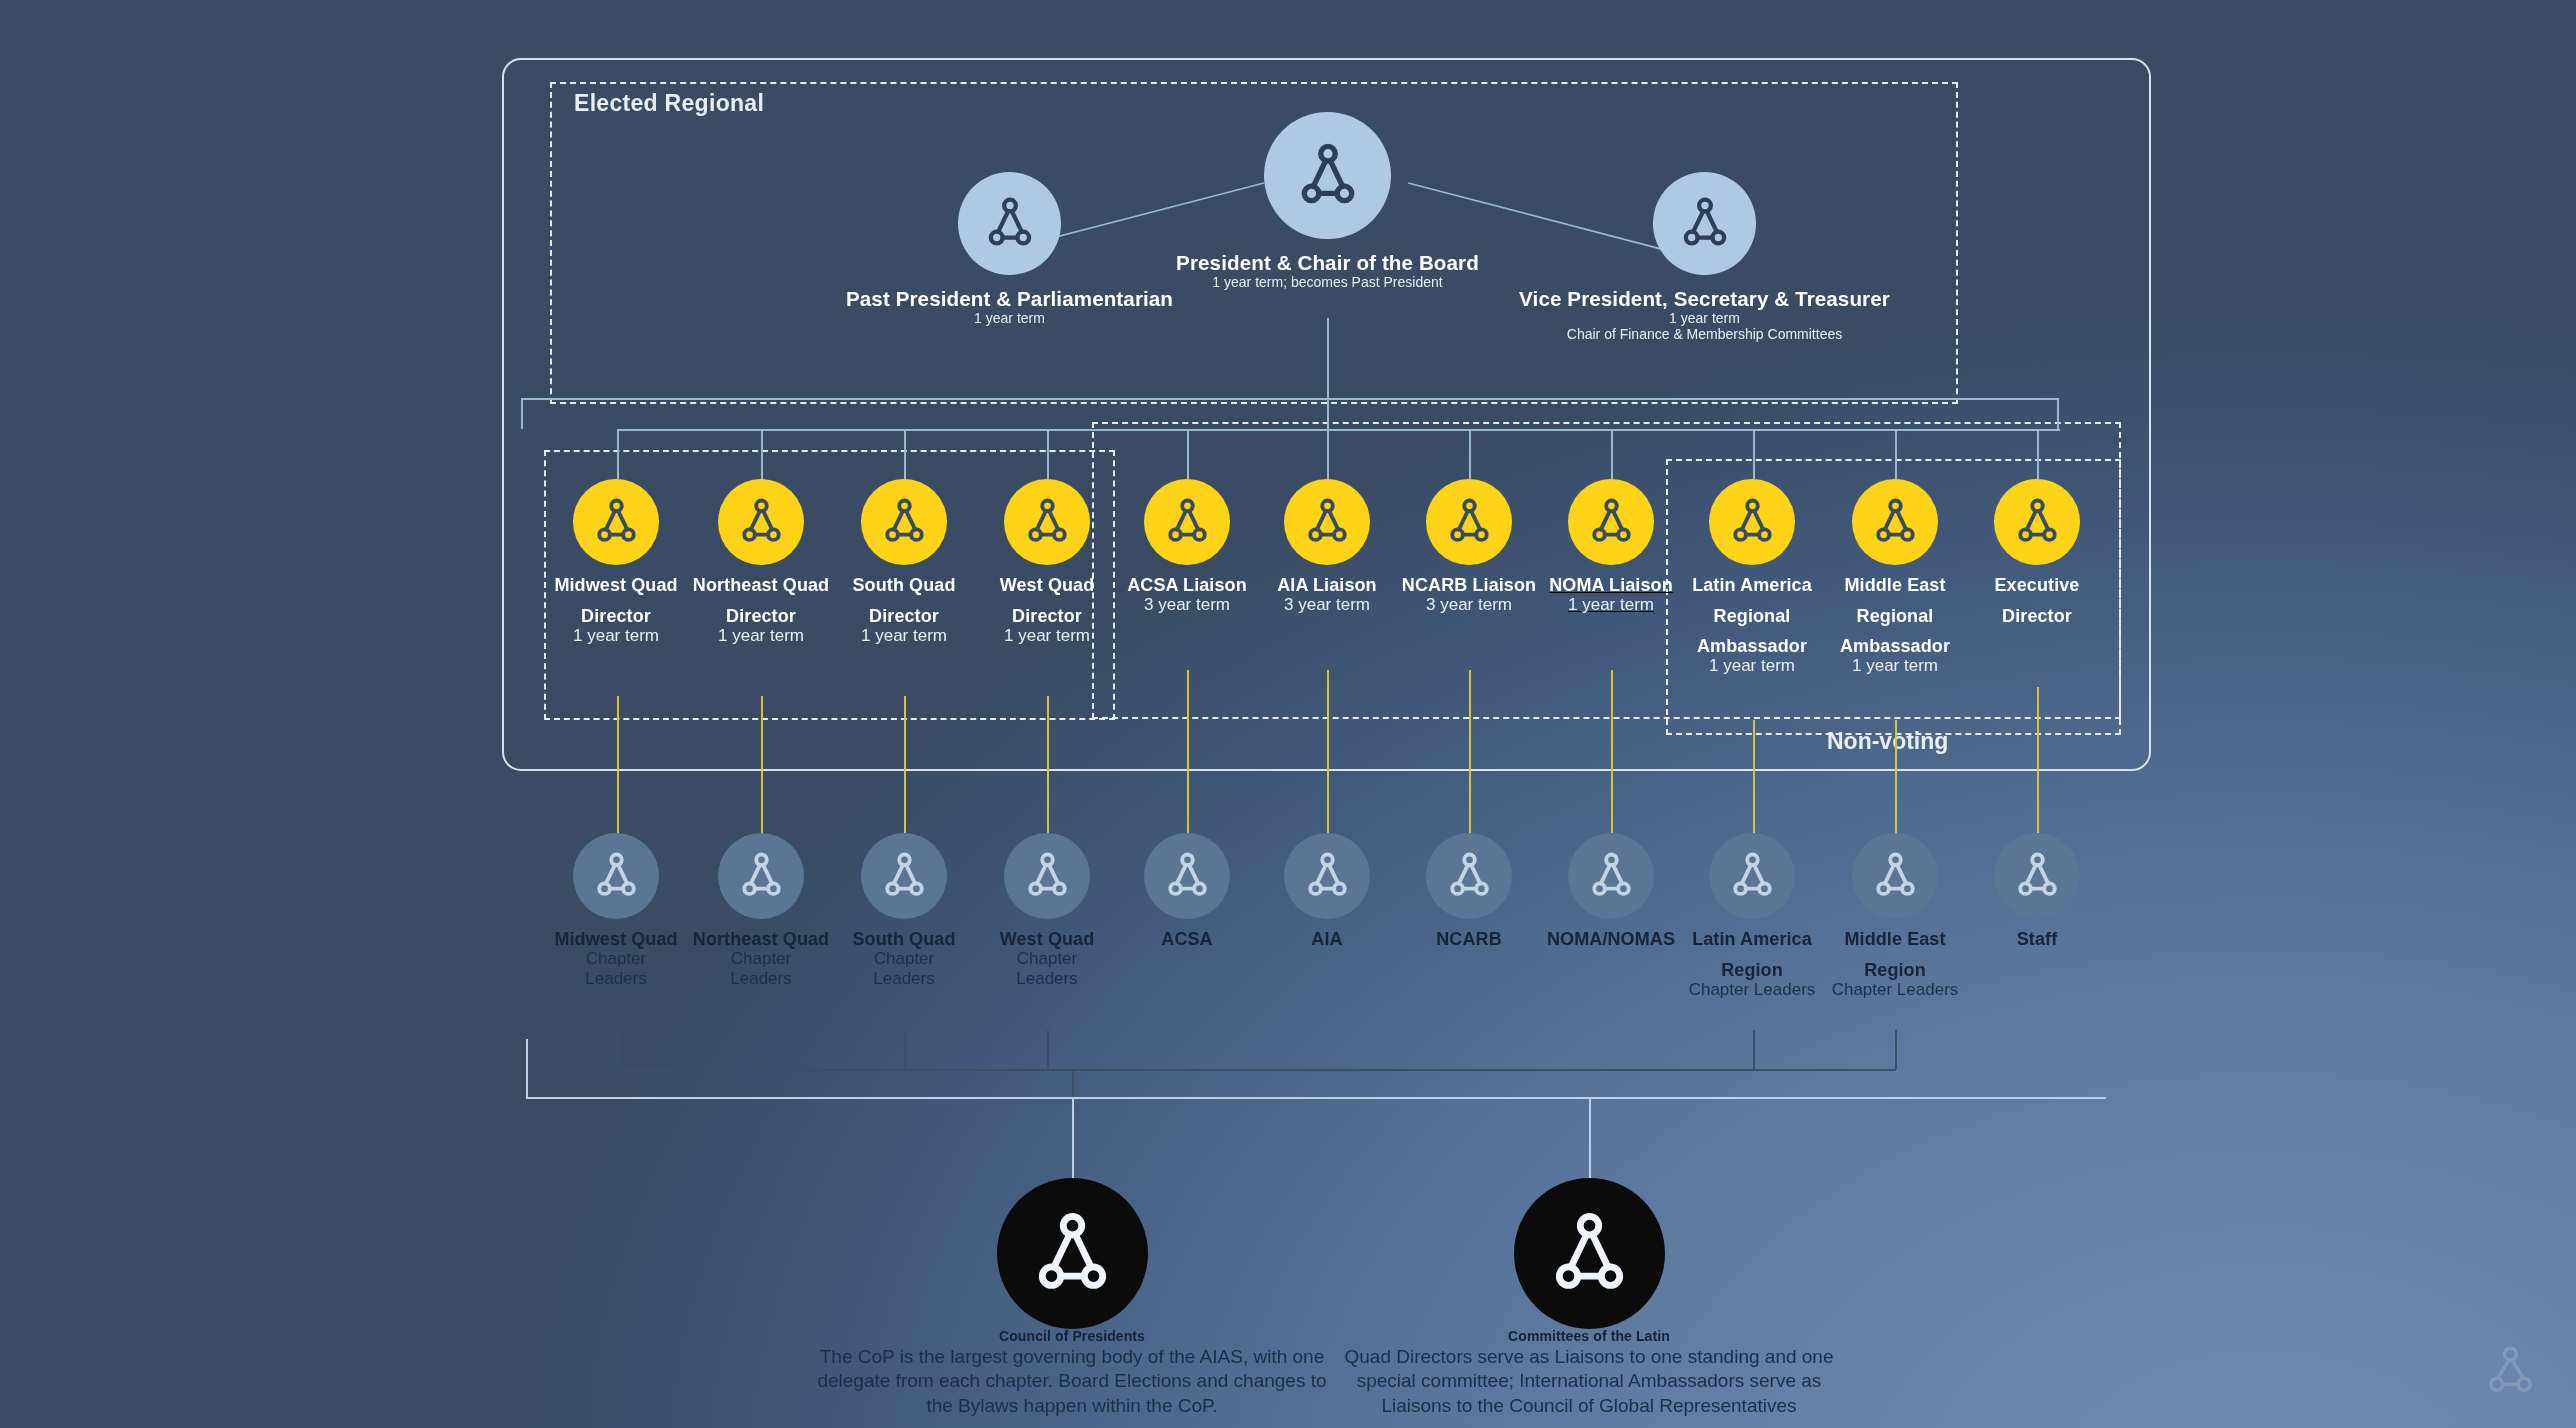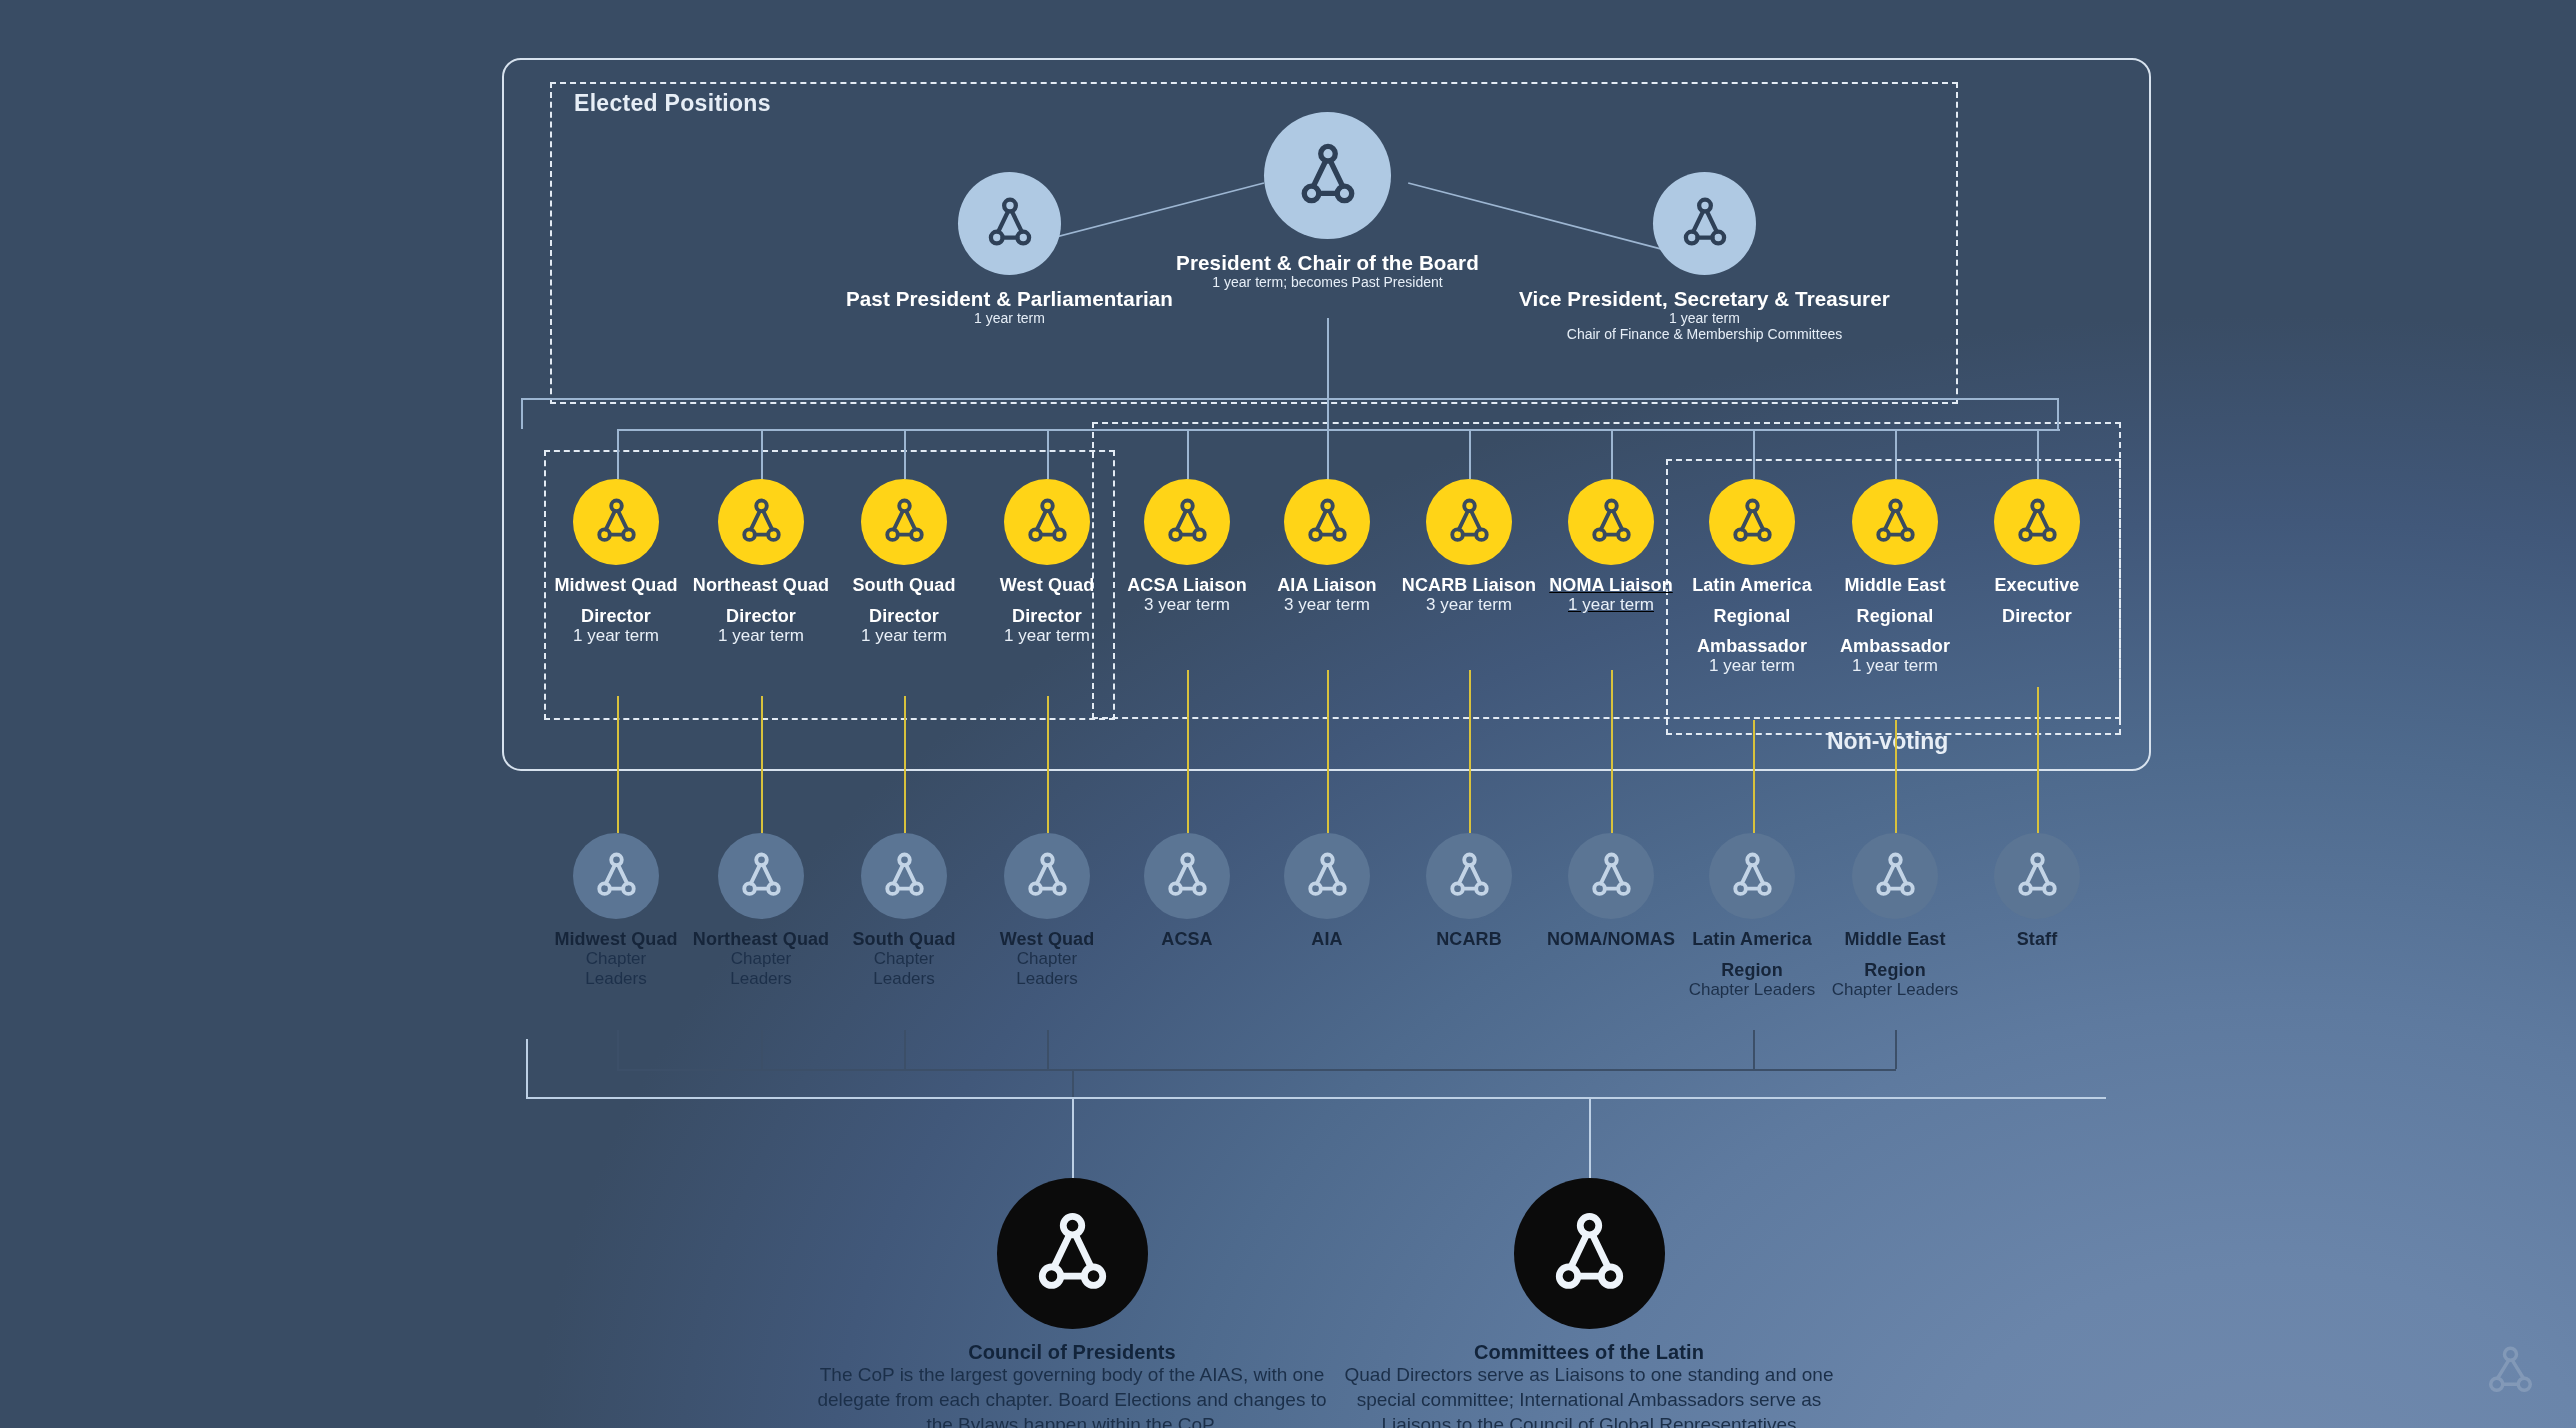--- a/index.html
+++ b/index.html
@@ -101,21 +101,21 @@
   .tier-yellow .node-sub   { color:#e9f0f8; font-size: 17px; }
 
   
   .tier-grey .circle { width: 86px; height: 86px; background: #5b7594; }
   .tier-grey .node-title { color:#16253a; font-size: 18px; margin-top: 10.3px; }
   .tier-grey .node-sub   { color:#1d3category; font-size: 17px; }
   .tier-grey .node-sub   { color:#1d304a; font-size: 17px; }
 
   
   .tier-black .circle { width: 151px; height: 151px; background: #0b0b0b; }
-  .tier-black .node-title { color:#12243b; font-size: 20px; margin-top: 12px; }
+  .tier-black .node-title { color:#12243b; font-size: 14px; }
   .tier-black .node-sub   { color:#1b2f49; font-size: 19px; line-height: 1.3; }
 
   
   .ln { position: absolute; background: #9db6d2; }
   .ln-v { width: 1.7px; }
   .ln-h { height: 1.7px; }
   .ln-y { background: #D9C23C; }
   .ln-d { background: #3c4f68; }
   .ln-w { background: #bdd0e5; }
   svg.diag { position: absolute; overflow: visible; }
@@ -130,21 +130,21 @@
       <circle cx="32" cy="13" r="7"></circle>
       <circle cx="16" cy="48" r="7"></circle>
       <circle cx="48" cy="48" r="7"></circle>
       <path d="M30 20 L17 41 M34 20 L47 41 M23 48 L41 48"></path>
     </g>
   </svg>
 
 
   <div id="board-panel"></div>
   <div id="elected-box"></div>
-  <div id="elected-label">Elected Positions</div>
+  <div id="elected-label">Elected Regional</div>
   <div id="directors-box"></div>
   <div id="liaison-box"></div>
   <div id="nonvoting-box"></div>
   <div id="nonvoting-label">Non-voting</div>
 
   <svg class="diag" style="left:0;top:0;width:2576px;height:1429px;" viewBox="0 0 3000 1664" width="2576" height="1429">
     <line x1="1175" y1="290" x2="1472" y2="213" stroke="#9db6d2" stroke-width="2"></line>
     <line x1="1640" y1="213" x2="1935" y2="290" stroke="#9db6d2" stroke-width="2"></line>
   </svg>
 

